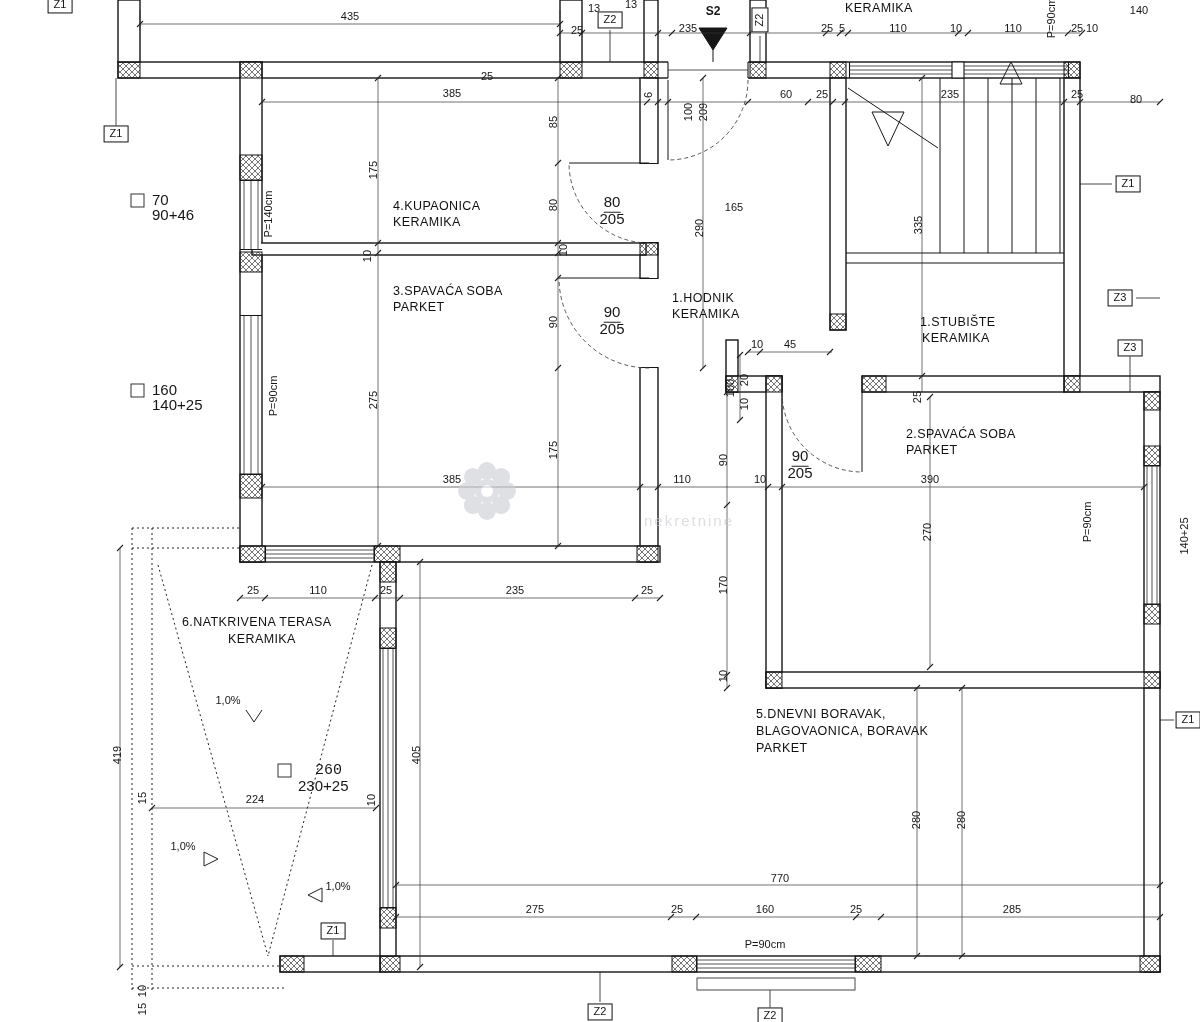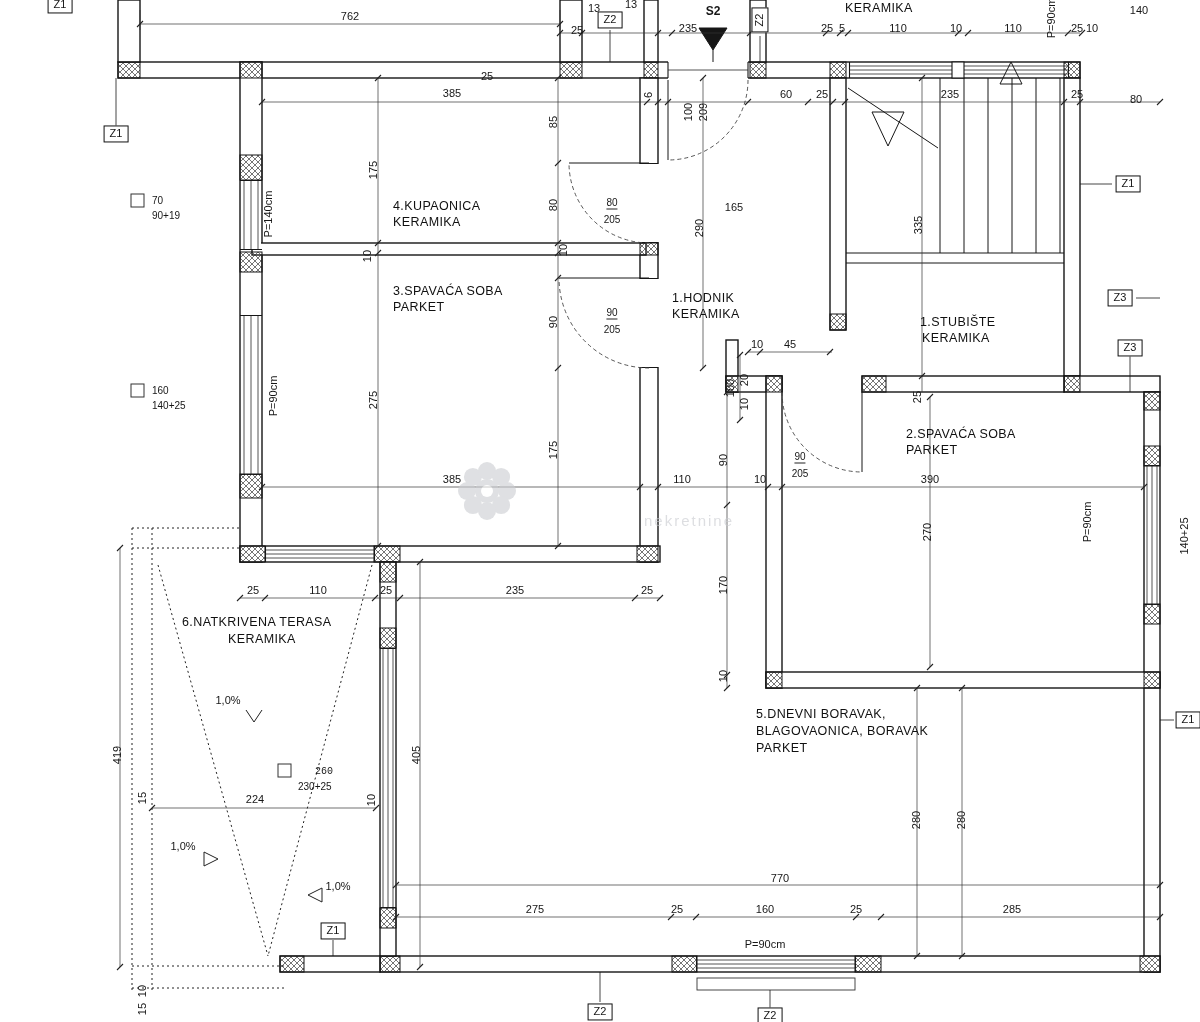--- a/index.html
+++ b/index.html
@@ -4,21 +4,21 @@
 <style>
   html,body{margin:0;padding:0;background:#fff;}
   #stage{position:relative;width:1200px;height:1022px;background:#fff;overflow:hidden;
          font-family:"Liberation Sans",sans-serif;}
   #plan-svg{position:absolute;left:0;top:0;}
   .lbl{position:absolute;font:11px/1.1 "Liberation Sans",sans-serif;color:#161616;
        white-space:nowrap;transform:translate(-50%,-50%);}
   .lbl.left{transform:translate(0,-50%);}
   .lbl.rot{transform:translate(-50%,-50%) rotate(-90deg);}
   .lbl.room{font-size:12.5px;letter-spacing:.4px;color:#101010;}
-  .lbl.spec{font-size:10px;}
+  .lbl.spec{font-size:15px;}
   .lbl.frac{border-bottom:1px solid #222;padding-bottom:1px;}
   .lbl.marker{border:1.3px solid #111;background:#fff;padding:1px 5px 2px;font-size:11px;}
   .lbl.sect{font-weight:700;font-size:12px;}
   #wm{position:absolute;left:452px;top:456px;width:300px;height:80px;opacity:.62;}
   #wm .wm-text{position:absolute;left:80px;top:6px;font:700 46px "Liberation Sans",sans-serif;
        color:#b9bbc0;letter-spacing:1px;}
   #wm .wm-sub{position:absolute;left:192px;top:56px;font:15px "Liberation Sans",sans-serif;
        color:#c9cbd0;letter-spacing:2px;}
 </style>
 </head>
@@ -235,21 +235,21 @@
         <circle cx="35" cy="15" r="9"></circle>
           <circle cx="49.1" cy="20.9" r="9"></circle>
         <circle cx="35" cy="35" r="12"></circle>
       </g>
       <circle cx="35" cy="35" r="6" fill="#ffffff"></circle>
     </svg>
     <span class="wm-sub">nekretnine</span>
   </div>
 
   <div id="labels">
-      <span class="lbl dim" style="left: 350px; top: 16px;">762</span>
+      <span class="lbl dim" style="left: 350px; top: 16px;">435</span>
       <span class="lbl dim" style="left: 577px; top: 30px;">25</span>
       <span class="lbl dim" style="left: 594px; top: 8px;">13</span>
       <span class="lbl dim" style="left: 631px; top: 4px;">13</span>
       <span class="lbl dim" style="left: 688px; top: 28px;">235</span>
       <span class="lbl sect" style="left: 713px; top: 12px;">S2</span>
       <span class="lbl dim" style="left: 827px; top: 28px;">25</span>
       <span class="lbl dim" style="left: 842px; top: 28px;">5</span>
       <span class="lbl room left" style="left: 845px; top: 9px;">KERAMIKA</span>
       <span class="lbl dim" style="left: 898px; top: 28px;">110</span>
       <span class="lbl dim" style="left: 956px; top: 28px;">10</span>
@@ -264,21 +264,21 @@
       <span class="lbl dim rot" style="left: 688px; top: 112px;">100</span>
       <span class="lbl dim rot" style="left: 703px; top: 112px;">209</span>
       <span class="lbl dim" style="left: 786px; top: 94px;">60</span>
       <span class="lbl dim" style="left: 822px; top: 94px;">25</span>
       <span class="lbl dim" style="left: 950px; top: 94px;">235</span>
       <span class="lbl dim" style="left: 1077px; top: 94px;">25</span>
       <span class="lbl dim" style="left: 1136px; top: 99px;">80</span>
       <span class="lbl marker" style="left: 60px; top: 5px;">Z1</span>
       <span class="lbl marker" style="left: 116px; top: 134px;">Z1</span>
       <span class="lbl spec left" style="left: 152px; top: 200px;">70</span>
-      <span class="lbl spec left" style="left: 152px; top: 215px;">90+19</span>
+      <span class="lbl spec left" style="left: 152px; top: 215px;">90+46</span>
       <span class="lbl dim rot" style="left: 268px; top: 214px;">P=140cm</span>
       <span class="lbl spec left" style="left: 152px; top: 390px;">160</span>
       <span class="lbl spec left" style="left: 152px; top: 405px;">140+25</span>
       <span class="lbl dim rot" style="left: 273px; top: 396px;">P=90cm</span>
       <span class="lbl dim rot" style="left: 373px; top: 170px;">175</span>
       <span class="lbl dim rot" style="left: 367px; top: 256px;">10</span>
       <span class="lbl dim rot" style="left: 373px; top: 400px;">275</span>
       <span class="lbl dim rot" style="left: 553px; top: 122px;">85</span>
       <span class="lbl dim rot" style="left: 553px; top: 205px;">80</span>
       <span class="lbl dim rot" style="left: 563px; top: 250px;">10</span>

